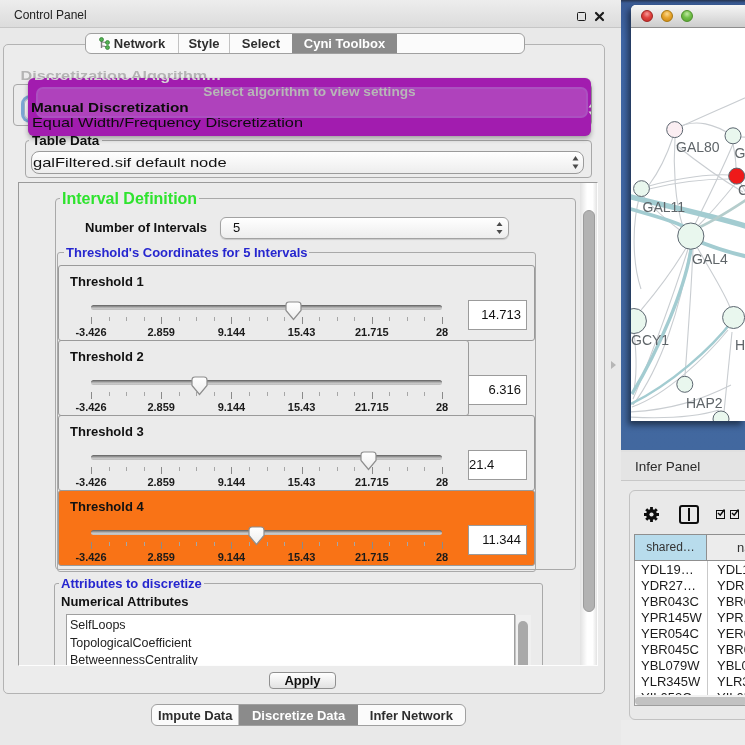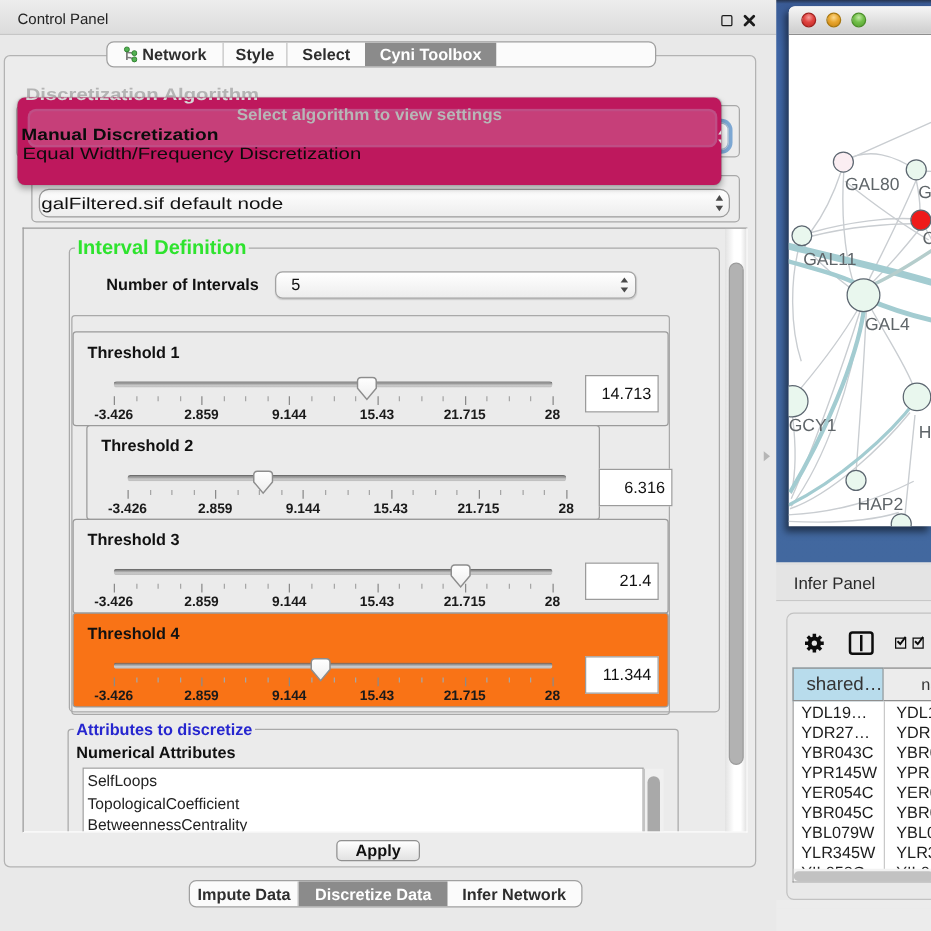--- a/index.html
+++ b/index.html
@@ -43,20 +43,21 @@
 <div class="abs" style="left:36px;top:15px;width:521px;height:372px;border:1px solid #a9a9a9;border-radius:4px"></div>
 <div class="abs b" style="left:41px;top:7px;font-size:16px;color:#2ee32e;background:#ebebeb;padding:0 2px">Interval Definition</div>
 <div class="abs b" style="left:66px;top:37px;font-size:13px;color:#111">Number of Intervals</div>
 <div class="abs" style="left:201px;top:34px;width:289px;height:22px;background:linear-gradient(#ffffff,#ededed);border:1px solid #a2a2a2;border-radius:6px;box-shadow:0 1px 1px rgba(0,0,0,0.15)"></div>
 <div class="abs" style="left:214px;top:37px;font-size:13px;color:#111">5</div>
 <svg class="abs" style="left:476px;top:38px" width="9" height="14" viewBox="0 0 9 14">
       <path d="M4.5 1 L7.5 5 L1.5 5 Z" fill="#4a4a4a"></path>
       <path d="M4.5 13 L7.5 9 L1.5 9 Z" fill="#4a4a4a"></path>
     </svg>
 <div class="abs" style="left:38px;top:69px;width:479px;height:320px;border:1px solid #a9a9a9;border-radius:3px"></div>
+<div class="abs b" style="left:45px;top:62px;font-size:13px;color:#2626cf;background:#ebebeb;padding:0 2px">Threshold's Coordinates for 5 Intervals</div>
 <div class="abs" style="left:39px;top:82px;width:477px;height:76px;background:#ebebeb;border:1px solid #9a9a9a;border-radius:3px">
 <div class="abs b" style="left:11px;top:8px;font-size:13px;color:#111">Threshold 1</div>
 <div class="abs" style="left:32px;top:39px;width:351px;height:5px;border-radius:2.5px;background:linear-gradient(#7f7f7f,#c9c9c9 55%,#bdbdbd);border-top:1px solid #6e6e6e"></div>
 <div class="abs" style="left:32.0px;top:51px;width:1px;height:7px;background:#8a8a8a"></div>
 <div class="abs" style="left:49.5px;top:51px;width:1px;height:4px;background:#a6a6a6"></div>
 <div class="abs" style="left:67.1px;top:51px;width:1px;height:4px;background:#a6a6a6"></div>
 <div class="abs" style="left:84.7px;top:51px;width:1px;height:4px;background:#a6a6a6"></div>
 <div class="abs" style="left:102.2px;top:51px;width:1px;height:7px;background:#8a8a8a"></div>
 <div class="abs" style="left:119.8px;top:51px;width:1px;height:4px;background:#a6a6a6"></div>
 <div class="abs" style="left:137.3px;top:51px;width:1px;height:4px;background:#a6a6a6"></div>
@@ -84,21 +85,21 @@
         <defs>
           <linearGradient id="thg" x1="0" y1="0" x2="0" y2="1">
             <stop offset="0" stop-color="#ffffff"></stop>
             <stop offset="1" stop-color="#ededed"></stop>
           </linearGradient>
         </defs>
         <path d="M1 4 Q1 1 4 1 L13 1 Q16 1 16 4 L16 9.5 L8.5 18.5 L1 9.5 Z" fill="url(#thg)" stroke="#8d8d8d" stroke-width="1.2"></path>
       </svg>
 <div class="abs" style="left:409px;top:34px;width:59px;height:30px;background:#fff;border:1px solid #9b9b9b;font-size:13px;color:#111;text-align:right;line-height:28px;padding-right:5px">14.713</div>
 </div>
-<div class="abs" style="left:50px;top:157px;width:411px;height:76px;background:#ebebeb;border:1px solid #9a9a9a;border-radius:3px">
+<div class="abs" style="left:39px;top:157px;width:411px;height:76px;background:#ebebeb;border:1px solid #9a9a9a;border-radius:3px">
 <div class="abs b" style="left:11px;top:8px;font-size:13px;color:#111">Threshold 2</div>
 <div class="abs" style="left:32px;top:39px;width:351px;height:5px;border-radius:2.5px;background:linear-gradient(#7f7f7f,#c9c9c9 55%,#bdbdbd);border-top:1px solid #6e6e6e"></div>
 <div class="abs" style="left:32.0px;top:51px;width:1px;height:7px;background:#8a8a8a"></div>
 <div class="abs" style="left:49.5px;top:51px;width:1px;height:4px;background:#a6a6a6"></div>
 <div class="abs" style="left:67.1px;top:51px;width:1px;height:4px;background:#a6a6a6"></div>
 <div class="abs" style="left:84.7px;top:51px;width:1px;height:4px;background:#a6a6a6"></div>
 <div class="abs" style="left:102.2px;top:51px;width:1px;height:7px;background:#8a8a8a"></div>
 <div class="abs" style="left:119.8px;top:51px;width:1px;height:4px;background:#a6a6a6"></div>
 <div class="abs" style="left:137.3px;top:51px;width:1px;height:4px;background:#a6a6a6"></div>
 <div class="abs" style="left:154.9px;top:51px;width:1px;height:4px;background:#a6a6a6"></div>
@@ -164,21 +165,21 @@
 <div class="abs b" style="left:353.0px;top:60px;width:60px;text-align:center;font-size:11px;color:#1a1a1a">28</div>
 <svg class="abs" style="left:300.8px;top:35px" width="17" height="20" viewBox="0 0 17 20">
         <defs>
           <linearGradient id="thg" x1="0" y1="0" x2="0" y2="1">
             <stop offset="0" stop-color="#ffffff"></stop>
             <stop offset="1" stop-color="#ededed"></stop>
           </linearGradient>
         </defs>
         <path d="M1 4 Q1 1 4 1 L13 1 Q16 1 16 4 L16 9.5 L8.5 18.5 L1 9.5 Z" fill="url(#thg)" stroke="#8d8d8d" stroke-width="1.2"></path>
       </svg>
-<div class="abs" style="left:409px;top:34px;width:59px;height:30px;background:#fff;border:1px solid #9b9b9b;font-size:13px;color:#111;text-align:right;line-height:28px;padding-right:5px">21.4</div>
+<div class="abs" style="left:409px;top:34px;width:59px;height:30px;background:#fff;border:1px solid #9b9b9b;font-size:13px;color:#111;line-height:28px;padding-right:5px">21.4</div>
 </div>
 <div class="abs" style="left:39px;top:307px;width:477px;height:76px;background:#f97316;border:1px solid #9a9a9a;border-radius:3px">
 <div class="abs b" style="left:11px;top:8px;font-size:13px;color:#111">Threshold 4</div>
 <div class="abs" style="left:32px;top:39px;width:351px;height:5px;border-radius:2.5px;background:linear-gradient(#7f7f7f,#c9c9c9 55%,#bdbdbd);border-top:1px solid #6e6e6e"></div>
 <div class="abs" style="left:32.0px;top:51px;width:1px;height:7px;background:#8a8a8a"></div>
 <div class="abs" style="left:49.5px;top:51px;width:1px;height:4px;background:#a6a6a6"></div>
 <div class="abs" style="left:67.1px;top:51px;width:1px;height:4px;background:#a6a6a6"></div>
 <div class="abs" style="left:84.7px;top:51px;width:1px;height:4px;background:#a6a6a6"></div>
 <div class="abs" style="left:102.2px;top:51px;width:1px;height:7px;background:#8a8a8a"></div>
 <div class="abs" style="left:119.8px;top:51px;width:1px;height:4px;background:#a6a6a6"></div>
@@ -226,21 +227,21 @@
 <div class="abs" style="left:561px;top:0;width:18px;height:484px;background:linear-gradient(90deg,#e2e2e2,#ffffff 40%,#ffffff 70%,#dcdcdc)"></div>
 <div class="abs" style="left:564px;top:27px;width:12px;height:402px;background:#b2b2b2;border:1px solid #9b9b9b;border-radius:6px"></div>
 </div>
 <div class="abs" style="left:269px;top:672px;width:67px;height:17px;background:linear-gradient(#ffffff,#e2e2e2);border:1px solid #909090;border-radius:4px;font-size:13px;font-weight:600;color:#111;text-align:center;line-height:15px">Apply</div>
 <div class="abs" style="left:151px;top:704px;width:315px;height:22px;background:#fbfbfb;border:1px solid #a0a0a0;border-radius:6px;display:flex;overflow:hidden;font-size:13px;font-weight:600;color:#2e2e2e">
     <div style="width:88px;display:flex;align-items:center;justify-content:center;border-right:1px solid #c3c3c3">Impute Data</div>
     <div style="width:119px;display:flex;align-items:center;justify-content:center;background:#8b8b8b;color:#fff">Discretize Data</div>
     <div style="width:108px;display:flex;align-items:center;justify-content:center">Infer Network</div>
   </div>
 <div class="abs" style="left:611px;top:361px;width:0;height:0;border-left:5px solid #9f9f9f;border-top:4px solid transparent;border-bottom:4px solid transparent;opacity:.7"></div>
-<div class="abs" style="left:14px;top:78px;width:563px;height:70px;background:#be185d;border-radius:6px;box-shadow:0 3px 5px rgba(0,0,0,0.30),0 0 1px rgba(0,0,0,0.2);overflow:hidden;z-index:5">
+<div class="abs" style="left:28px;top:78px;width:563px;height:58px;background:#a21caf;border-radius:6px;box-shadow:0 3px 5px rgba(0,0,0,0.30),0 0 1px rgba(0,0,0,0.2);overflow:hidden;z-index:5">
     <div class="abs" style="left:8px;top:9px;width:552px;height:31px;border:2px solid rgba(150,180,215,0.13);border-radius:7px;background:rgba(238,245,251,0.18)"></div>
     <div class="abs b" style="left:6px;top:-10px;font-size:13.5px;color:#d6d6d6;transform:scaleX(1.2);transform-origin:0 0">Discretization Algorithm</div>
     <svg class="abs" style="left:559px;top:25px" width="8" height="13" viewBox="0 0 8 13">
       <path d="M4 1 L6.5 4.5 L1.5 4.5 Z" fill="#dadada"></path>
       <path d="M4 12 L6.5 8.5 L1.5 8.5 Z" fill="#dadada"></path>
     </svg>
     <div class="abs" style="left:0;top:6px;width:563px;text-align:center;font-size:13px;font-weight:700;color:#b7b7b7;transform:scaleX(1.05);transform-origin:50% 0">Select algorithm to view settings</div>
     <div class="abs b" style="left:3px;top:22px;font-size:13px;color:#0c0c0c;transform:scaleX(1.18);transform-origin:0 0">Manual Discretization</div>
     <div class="abs" style="left:4px;top:37px;font-size:13px;color:#0c0c0c;transform:scaleX(1.25);transform-origin:0 0">Equal Width/Frequency Discretization</div>
   </div>
@@ -317,21 +318,21 @@
 <div class="abs" style="left:687.8px;top:507.6px;width:2.6px;height:13.8px;background:#0d0d0d"></div>
 <div class="abs" style="left:716px;top:510px;width:9px;height:9px;border:1.4px solid #0d0d0d"></div>
 <svg class="abs" style="left:716px;top:508px" width="10" height="10" viewBox="0 0 10 10">
     <path d="M2 5 L4.2 7.2 L8.5 1.5" stroke="#0d0d0d" stroke-width="1.5" fill="none"></path>
   </svg>
 <div class="abs" style="left:730px;top:510px;width:9px;height:9px;border:1.4px solid #0d0d0d"></div>
 <svg class="abs" style="left:730px;top:508px" width="10" height="10" viewBox="0 0 10 10">
     <path d="M2 5 L4.2 7.2 L8.5 1.5" stroke="#0d0d0d" stroke-width="1.5" fill="none"></path>
   </svg>
 <div class="abs" style="left:634px;top:534px;width:111px;height:172px;background:#fff;border:1px solid #9e9e9e;border-right:none"></div>
-<div class="abs" style="left:634px;top:534px;width:73px;height:27px;background:#b8dcec;border:1px solid #8f8f8f;font-size:15px;color:#333;text-align:right;line-height:25px">shared…</div>
+<div class="abs" style="left:634px;top:534px;width:73px;height:27px;background:#b8dcec;border:1px solid #8f8f8f;font-size:12px;color:#333;text-align:center;line-height:25px">shared…</div>
 <div class="abs" style="left:707px;top:534px;width:38px;height:27px;background:#ececec;border-top:1px solid #8f8f8f;border-bottom:1px solid #8f8f8f;font-size:13px;color:#333;overflow:hidden">
     <span style="position:absolute;left:30px;top:5px">na</span>
   </div>
 <div class="abs" style="left:707px;top:561px;width:1px;height:135px;background:#c9c9c9"></div>
 <div class="abs" style="left:634px;top:561px;width:111px;height:135px;overflow:hidden">
     <div style="position:absolute;left:7px;top:1px;font-size:13px;color:#1c1c1c">YDL19…</div>
     <div style="position:absolute;left:83px;top:1px;font-size:13px;color:#1c1c1c">YDL194W</div>
     <div style="position:absolute;left:7px;top:17px;font-size:13px;color:#1c1c1c">YDR27…</div>
     <div style="position:absolute;left:83px;top:17px;font-size:13px;color:#1c1c1c">YDR277C</div>
     <div style="position:absolute;left:7px;top:33px;font-size:13px;color:#1c1c1c">YBR043C</div>

